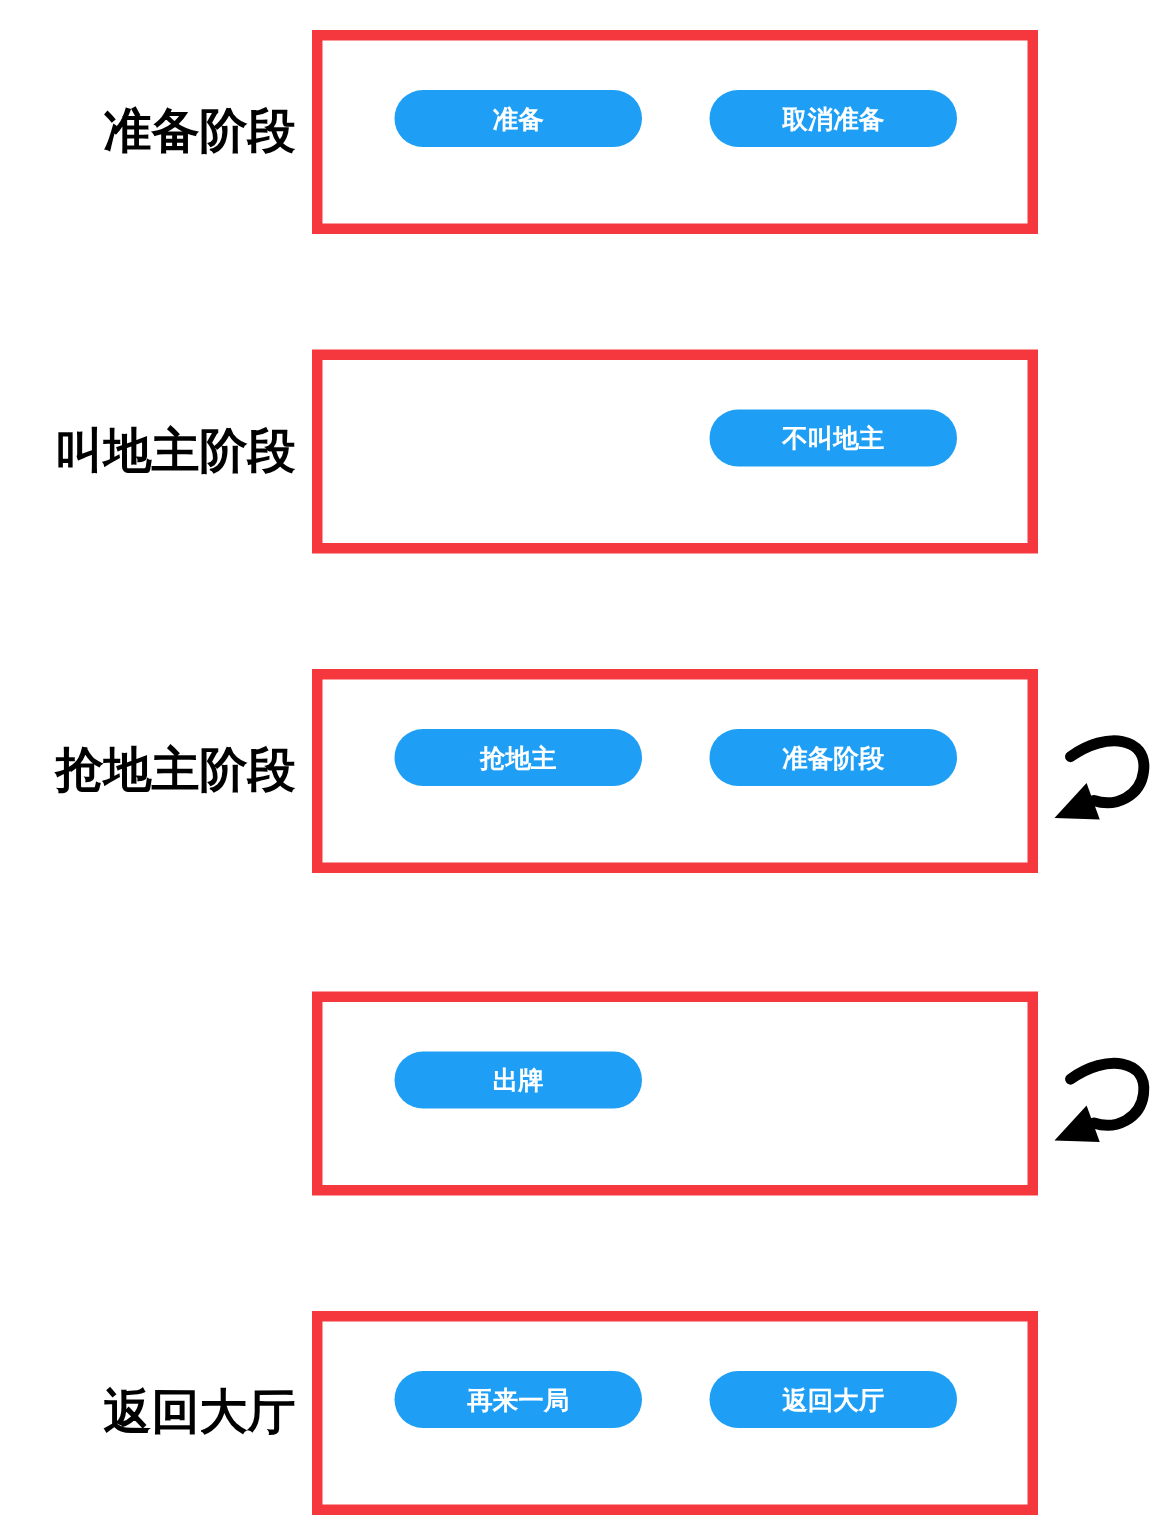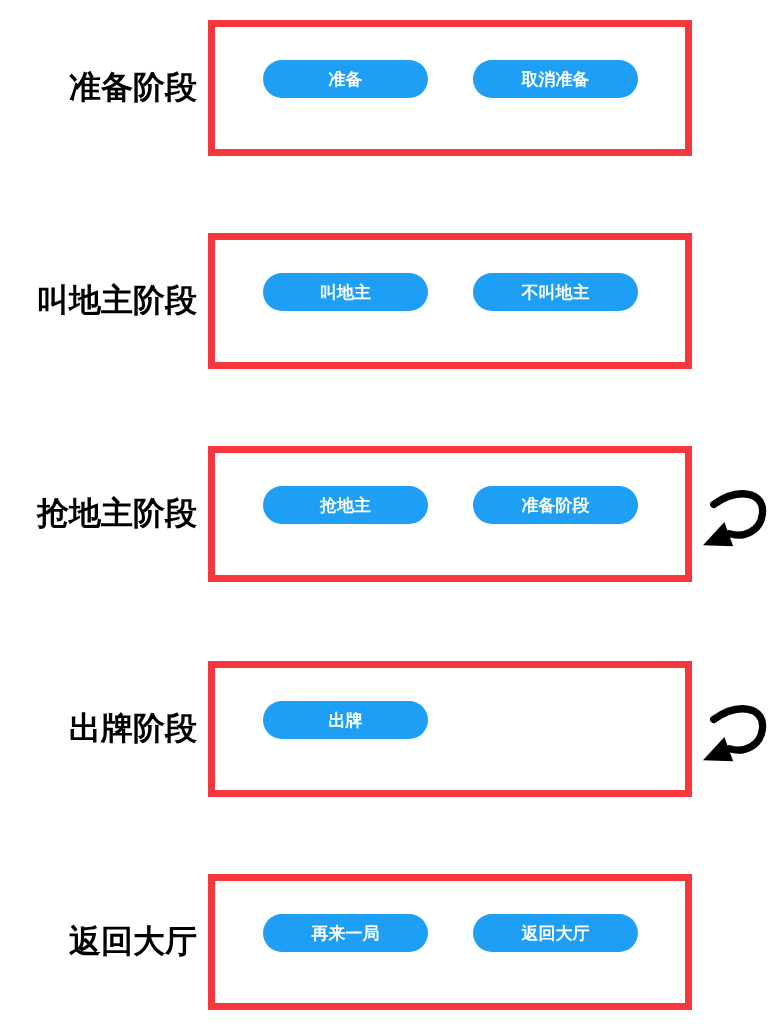--- a/index.html
+++ b/index.html
@@ -86,37 +86,35 @@
   <div class="row" style="top:20px">
     <div class="stage-label">准备阶段</div>
     <div class="stage-box"></div>
     <button class="btn btn-left">准备</button>
     <button class="btn btn-right">取消准备</button>
   </div>
 
   <div class="row" style="top:233px">
     <div class="stage-label">叫地主阶段</div>
     <div class="stage-box"></div>
-    <button class="btn btn-left">叫地主</button>
     <button class="btn btn-right">不叫地主</button>
   </div>
 
   <div class="row" style="top:446px">
     <div class="stage-label">抢地主阶段</div>
     <div class="stage-box"></div>
     <button class="btn btn-left">抢地主</button>
     <button class="btn btn-right">准备阶段</button>
     <svg class="loop-arrow" viewBox="0 0 82 76" fill="none">
       <path d="M 15 21 C 40 3, 68 8, 65 31 C 63 48, 46 56, 31 51" stroke="var(--arrow)" stroke-width="7.5" stroke-linecap="round" fill="none"></path>
       <polygon points="4,63 26,39 35,64" fill="var(--arrow)"></polygon>
     </svg>
   </div>
 
   <div class="row" style="top:661px">
-    <div class="stage-label">出牌阶段</div>
     <div class="stage-box"></div>
     <button class="btn btn-left">出牌</button>
     <svg class="loop-arrow" viewBox="0 0 82 76" fill="none">
       <path d="M 15 21 C 40 3, 68 8, 65 31 C 63 48, 46 56, 31 51" stroke="var(--arrow)" stroke-width="7.5" stroke-linecap="round" fill="none"></path>
       <polygon points="4,63 26,39 35,64" fill="var(--arrow)"></polygon>
     </svg>
   </div>
 
   <div class="row" style="top:874px">
     <div class="stage-label">返回大厅</div>

